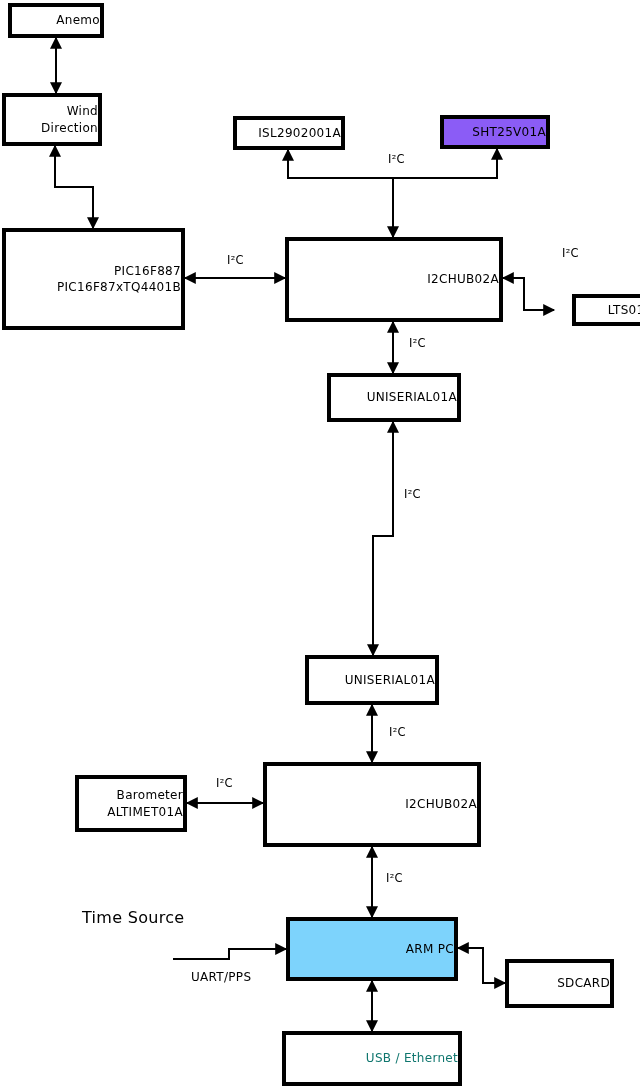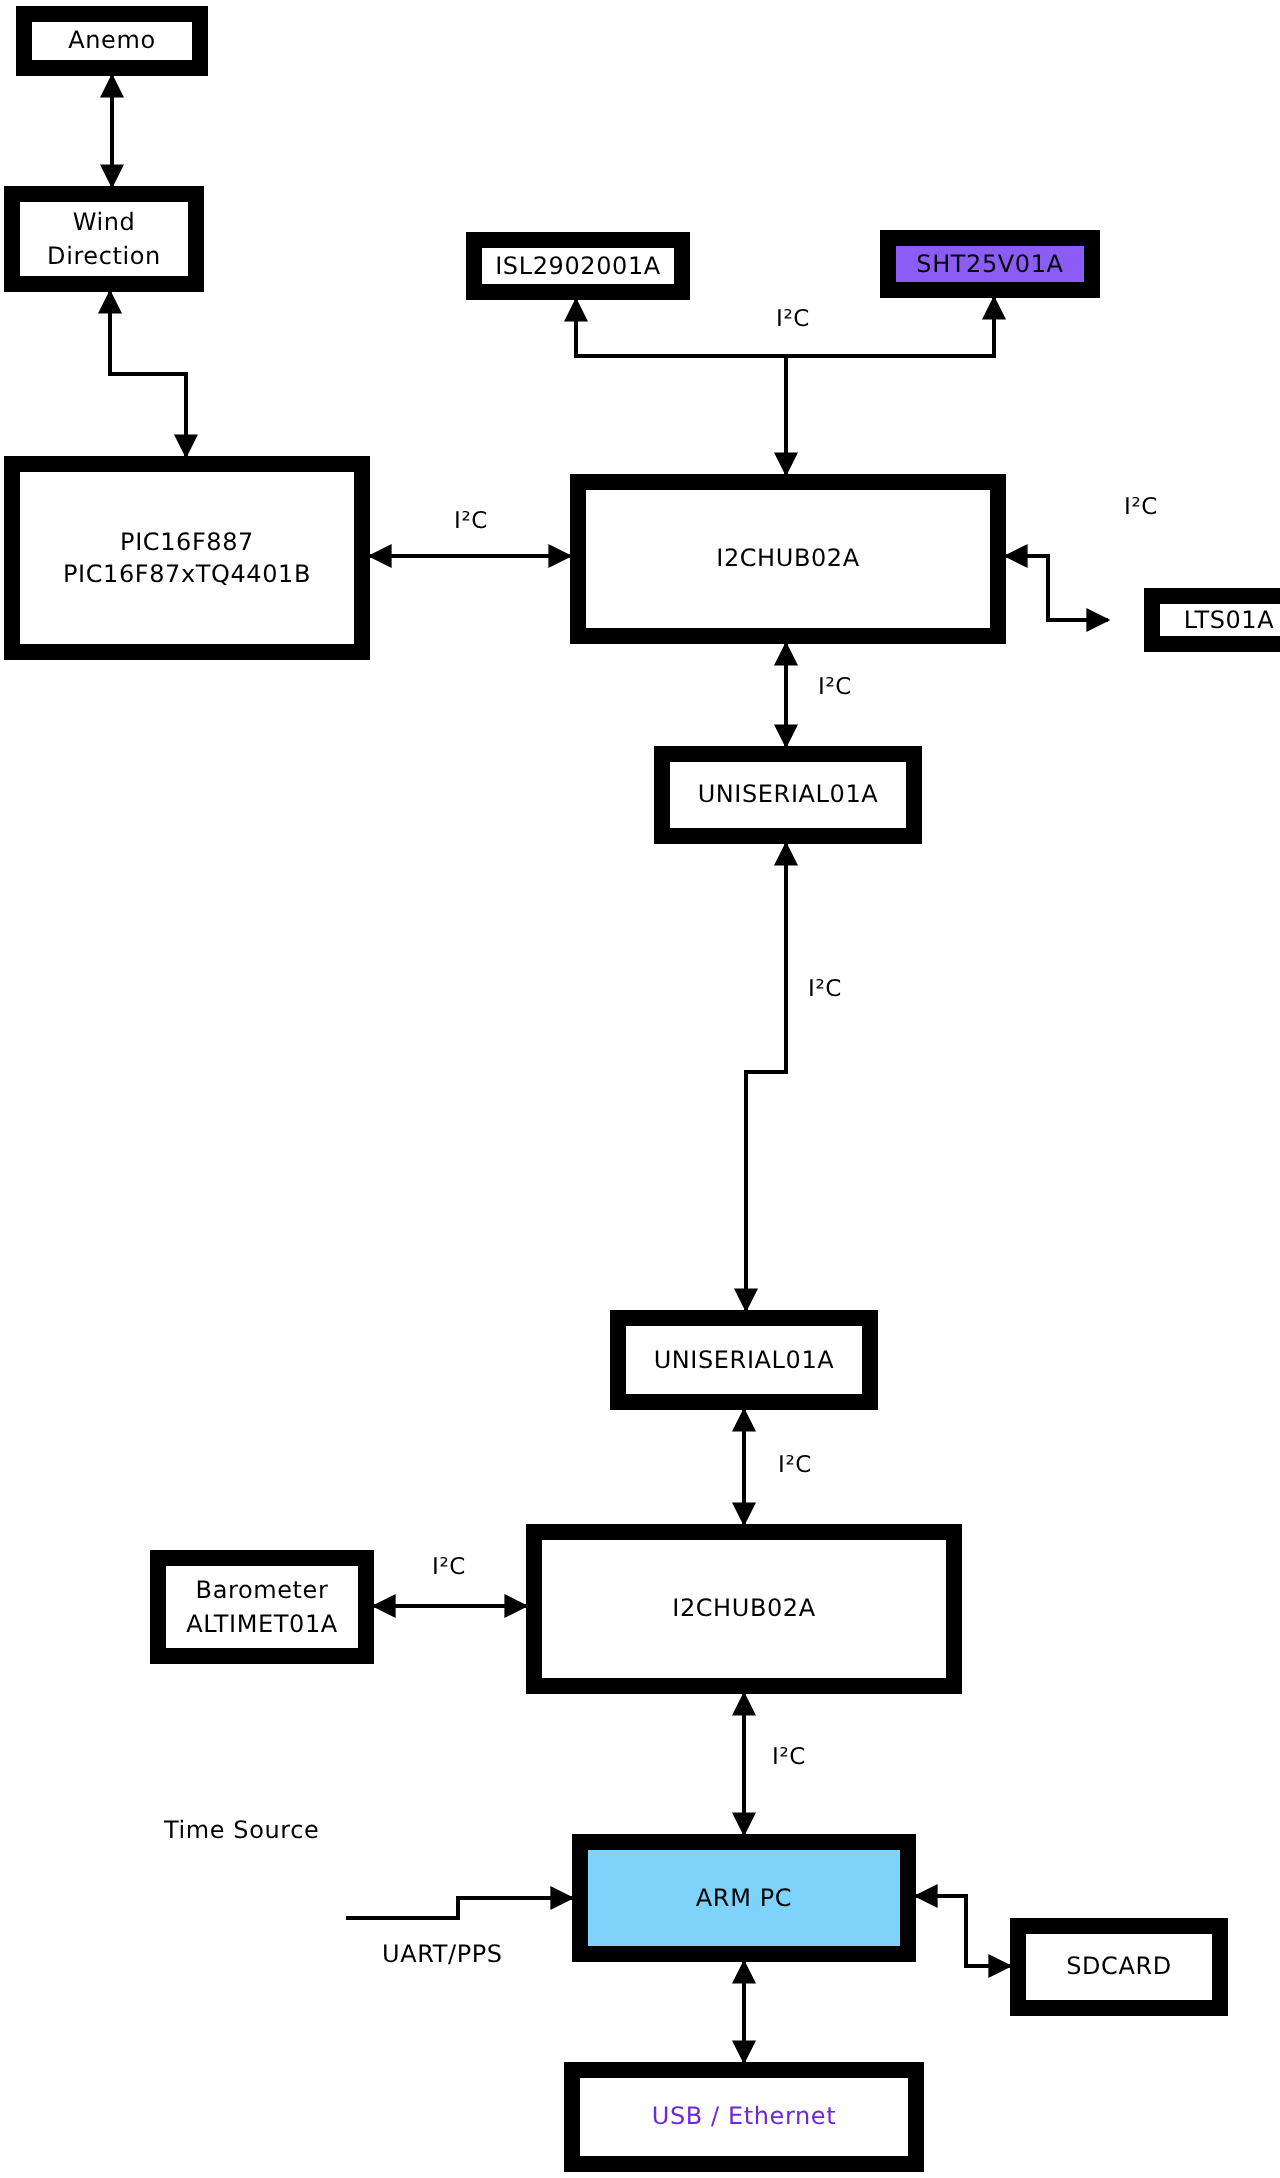--- a/index.html
+++ b/index.html
@@ -19,25 +19,25 @@
     position: absolute;
     left: 0; top: 0;
   }
   .wires path {
     stroke: #000000;
     stroke-width: 2;
     fill: none;
   }
   .node {
     position: absolute;
-    border: 8px solid #0c4a6e;
+    border: 4px solid #0c4a6e;
     background: #ffffff;
     display: flex;
     flex-direction: column;
-    align-items: center;
+    align-items: flex-end;
     justify-content: center;
     text-align: center;
     font-size: 12px;
     line-height: 1.35;
     letter-spacing: 0.3px;
     color: #000000;
   }
   .edge-label {
     position: absolute;
     font-size: 11.5px;
@@ -125,28 +125,28 @@
 
 
   <div class="node" style="left: 286px; top: 917px; width: 172px; height: 64px; border-color: rgb(0, 0, 0); background: #7dd3fc; color: rgb(0, 0, 0);">
     <span>ARM PC</span>
   </div>
 
   <div class="node" style="left: 505px; top: 959px; width: 109px; height: 49px; border-color: rgb(0, 0, 0); background: rgb(255, 255, 255); color: rgb(0, 0, 0);">
     <span>SDCARD</span>
   </div>
 
-  <div class="node" style="left: 282px; top: 1031px; width: 180px; height: 55px; border-color: rgb(0, 0, 0); background: rgb(255, 255, 255); color: #6d28d9;">
+  <div class="node" style="left: 282px; top: 1031px; width: 180px; height: 55px; border-color: rgb(0, 0, 0); background: rgb(255, 255, 255); color: #0f766e;">
     <span>USB / Ethernet</span>
   </div>
 
   <span class="edge-label" style="left:388px; top:152px;">I²C</span>
   <span class="edge-label" style="left:227px; top:253px;">I²C</span>
   <span class="edge-label" style="left:562px; top:246px;">I²C</span>
   <span class="edge-label" style="left:409px; top:336px;">I²C</span>
   <span class="edge-label" style="left:404px; top:487px;">I²C</span>
   <span class="edge-label" style="left:389px; top:725px;">I²C</span>
   <span class="edge-label" style="left:216px; top:776px;">I²C</span>
   <span class="edge-label" style="left:386px; top:871px;">I²C</span>
-  <span class="edge-label" style="left:82px; top:908px; font-size:12px;">Time Source</span>
+  <span class="edge-label" style="left:82px; top:908px; font-size:16px;">Time Source</span>
   <span class="edge-label" style="left:191px; top:970px; font-size:12px;text-align:right;">UART/PPS</span>
 
 </div>
 
 </body></html>

